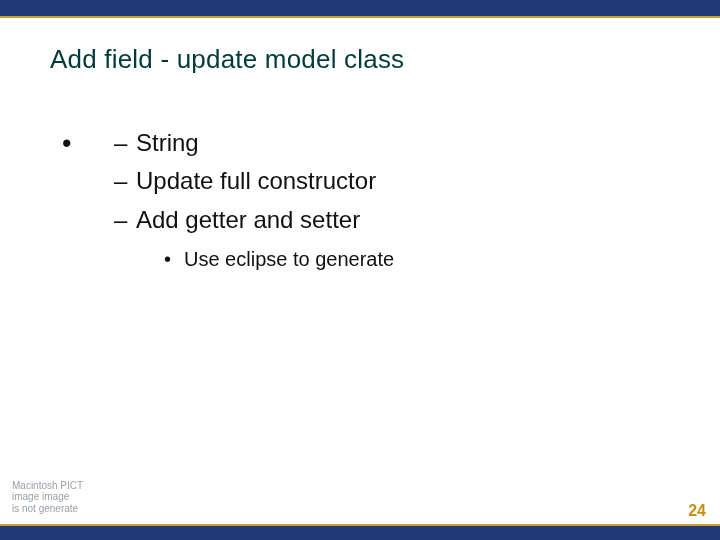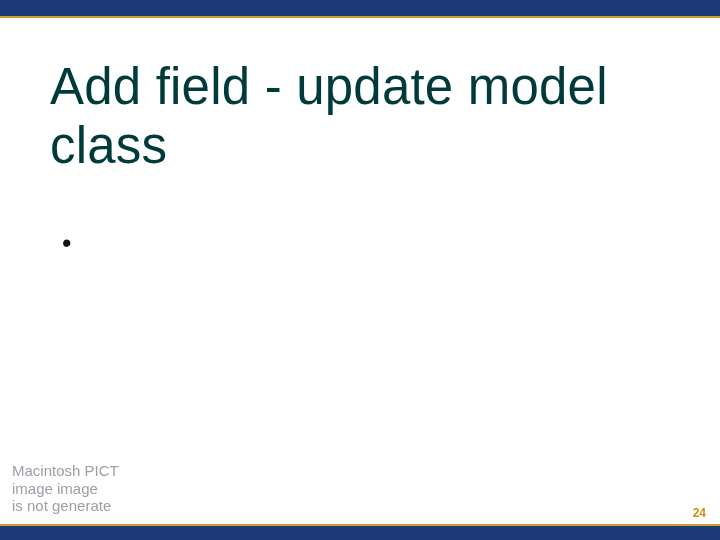--- a/index.html
+++ b/index.html
@@ -15,24 +15,24 @@
     height: 18px;
     background: #1f3a77;
     border-bottom: 2px solid #c8a030;
   }
   .slide {
     position: absolute;
     top: 18px; left: 0; right: 0; bottom: 0;
     padding: 18px 50px 0 50px;
   }
   h1.title {
-    font-size: 51px;
+    font-size: 26px;
     font-weight: 400;
     color: #003a3a;
-    margin-top: 21px;
+    margin-top: 8px;
     margin-bottom: 52px;
     letter-spacing: 0.2px;
   }
   ul.level1 {
     list-style: none;
     padding-left: 12px;
   }
   ul.level1 > li {
     position: relative;
     font-size: 27px;
@@ -88,52 +88,68 @@
     position: absolute;
     left: 0;
     top: 0;
     font-size: 20px;
     color: #111;
   }
   .placeholder {
     position: absolute;
     left: 12px;
     bottom: 26px;
-    font-size: 15px;
+    font-size: 10px;
     line-height: 1.15;
     color: #9aa0a6;
     font-family: Arial, sans-serif;
   }
   .bottom-band {
     position: absolute;
     left: 0; right: 0; bottom: 0;
     height: 16px;
     background: #1f3a77;
     border-top: 2px solid #c8a030;
   }
   .page-number {
     position: absolute;
     right: 14px;
     bottom: 20px;
-    font-size: 12px;
+    font-size: 16px;
     font-weight: 700;
     color: #c89010;
   }
 </style>
 </head>
 <body>
 
 <div class="top-band"></div>
 
 <div class="slide">
 
   <h1 class="title">Add field - update model class</h1>
 
   <ul class="level1">
     <li>
+      <ul class="level2">
+        <li>
+          <span>String</span>
+        </li>
+        <li>
+          <span>Update full constructor</span>
+        </li>
+        <li>
+          <span>Add getter and setter</span>
+          <ul class="level3">
+            <li>
+              <span>Use eclipse to generate</span>
+            </li>
+          </ul>
+        </li>
+      </ul>
     </li>
   </ul>
 
 </div>
 
 <div class="placeholder">
   <div>Macintosh PICT</div>
   <div>image image</div>
   <div>is not generate</div>
 </div>

